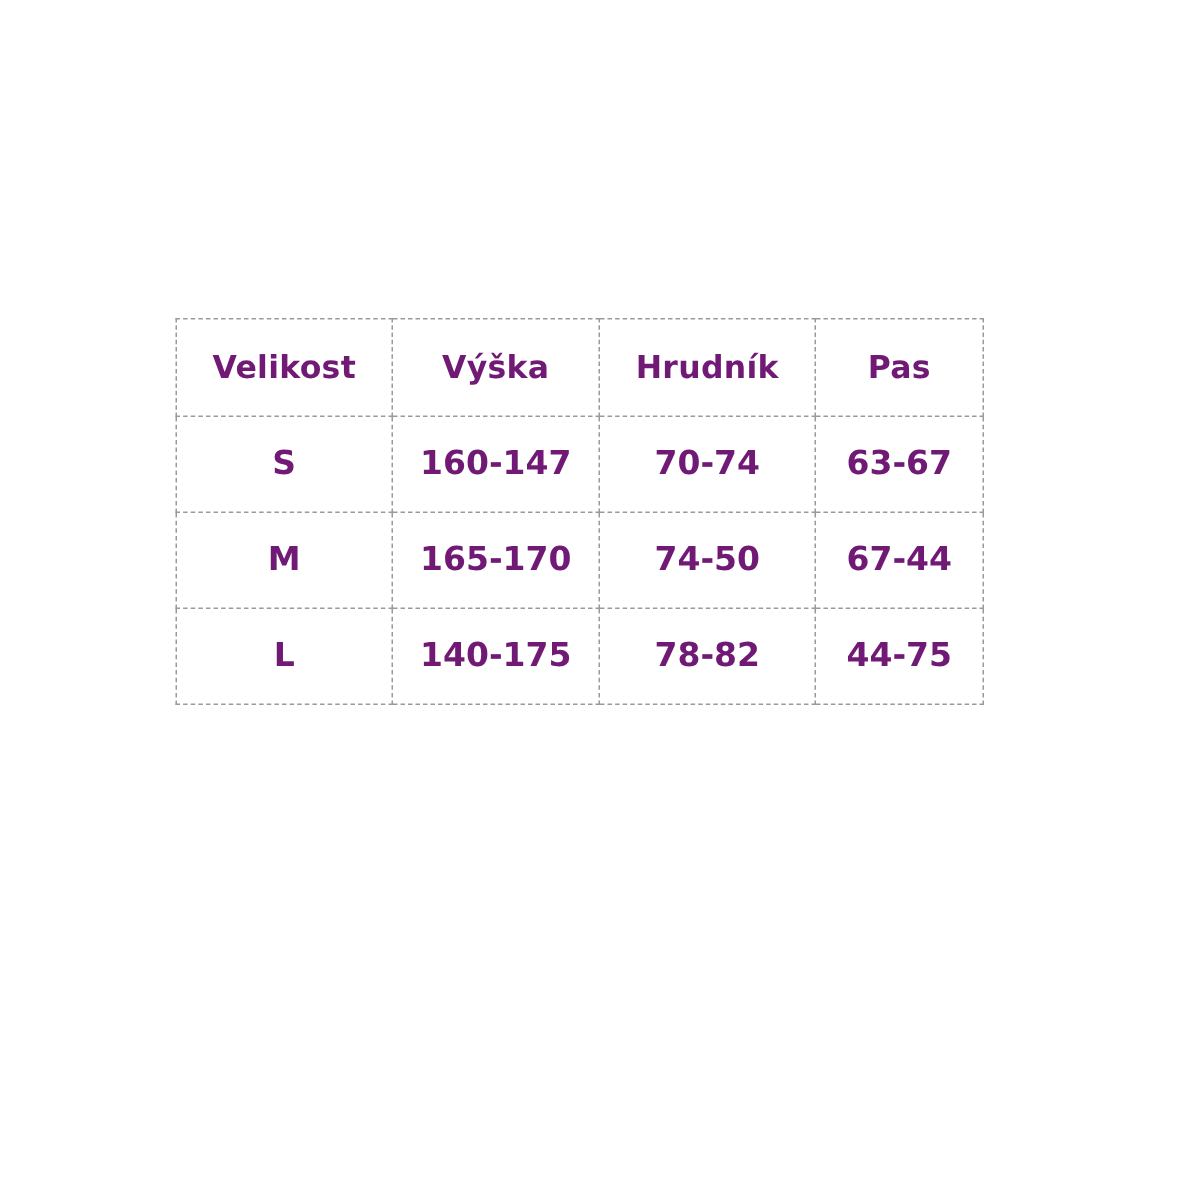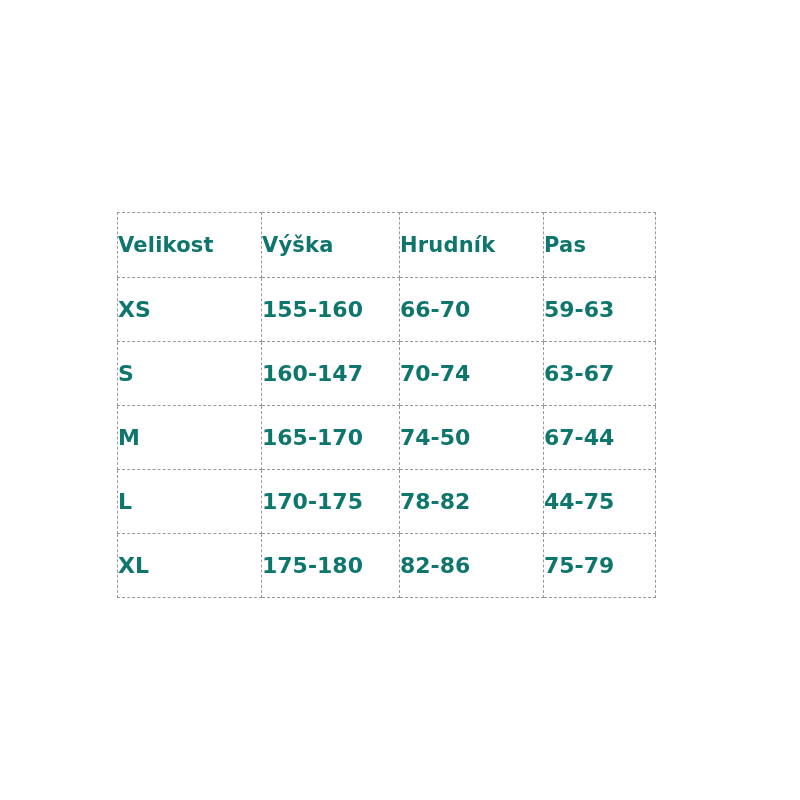--- a/index.html
+++ b/index.html
@@ -30,24 +30,24 @@
     width: 100%;
     table-layout: fixed;
   }
   table.size-table col.c0 { width: 144px; }
   table.size-table col.c1 { width: 138px; }
   table.size-table col.c2 { width: 144px; }
   table.size-table col.c3 { width: 112px; }
   table.size-table td,
   table.size-table th {
     border: 1px dashed #9a9a9a;
-    text-align: left;
+    text-align: center;
     vertical-align: middle;
     font-weight: bold;
-    color: #0f766e;
+    color: #701a75;
     padding: 0;
   }
   table.size-table thead th {
     height: 64px;
     font-size: 21px;
     letter-spacing: 0.2px;
   }
   table.size-table tbody td {
     height: 63px;
     font-size: 22px;
@@ -71,45 +71,33 @@
       <thead>
         <tr>
           <th>Velikost</th>
           <th>Výška</th>
           <th>Hrudník</th>
           <th>Pas</th>
         </tr>
       </thead>
       <tbody>
         <tr>
-          <td class="size-cell">XS</td>
-          <td>155-160</td>
-          <td>66-70</td>
-          <td>59-63</td>
-        </tr>
-        <tr>
           <td class="size-cell">S</td>
           <td>160-147</td>
           <td>70-74</td>
           <td>63-67</td>
         </tr>
         <tr>
           <td class="size-cell">M</td>
           <td>165-170</td>
           <td>74-50</td>
           <td>67-44</td>
         </tr>
         <tr>
           <td class="size-cell">L</td>
-          <td>170-175</td>
+          <td>140-175</td>
           <td>78-82</td>
           <td>44-75</td>
-        </tr>
-        <tr>
-          <td class="size-cell">XL</td>
-          <td>175-180</td>
-          <td>82-86</td>
-          <td>75-79</td>
         </tr>
       </tbody>
     </table>
   </div>
 </div>
 
 </body></html>

